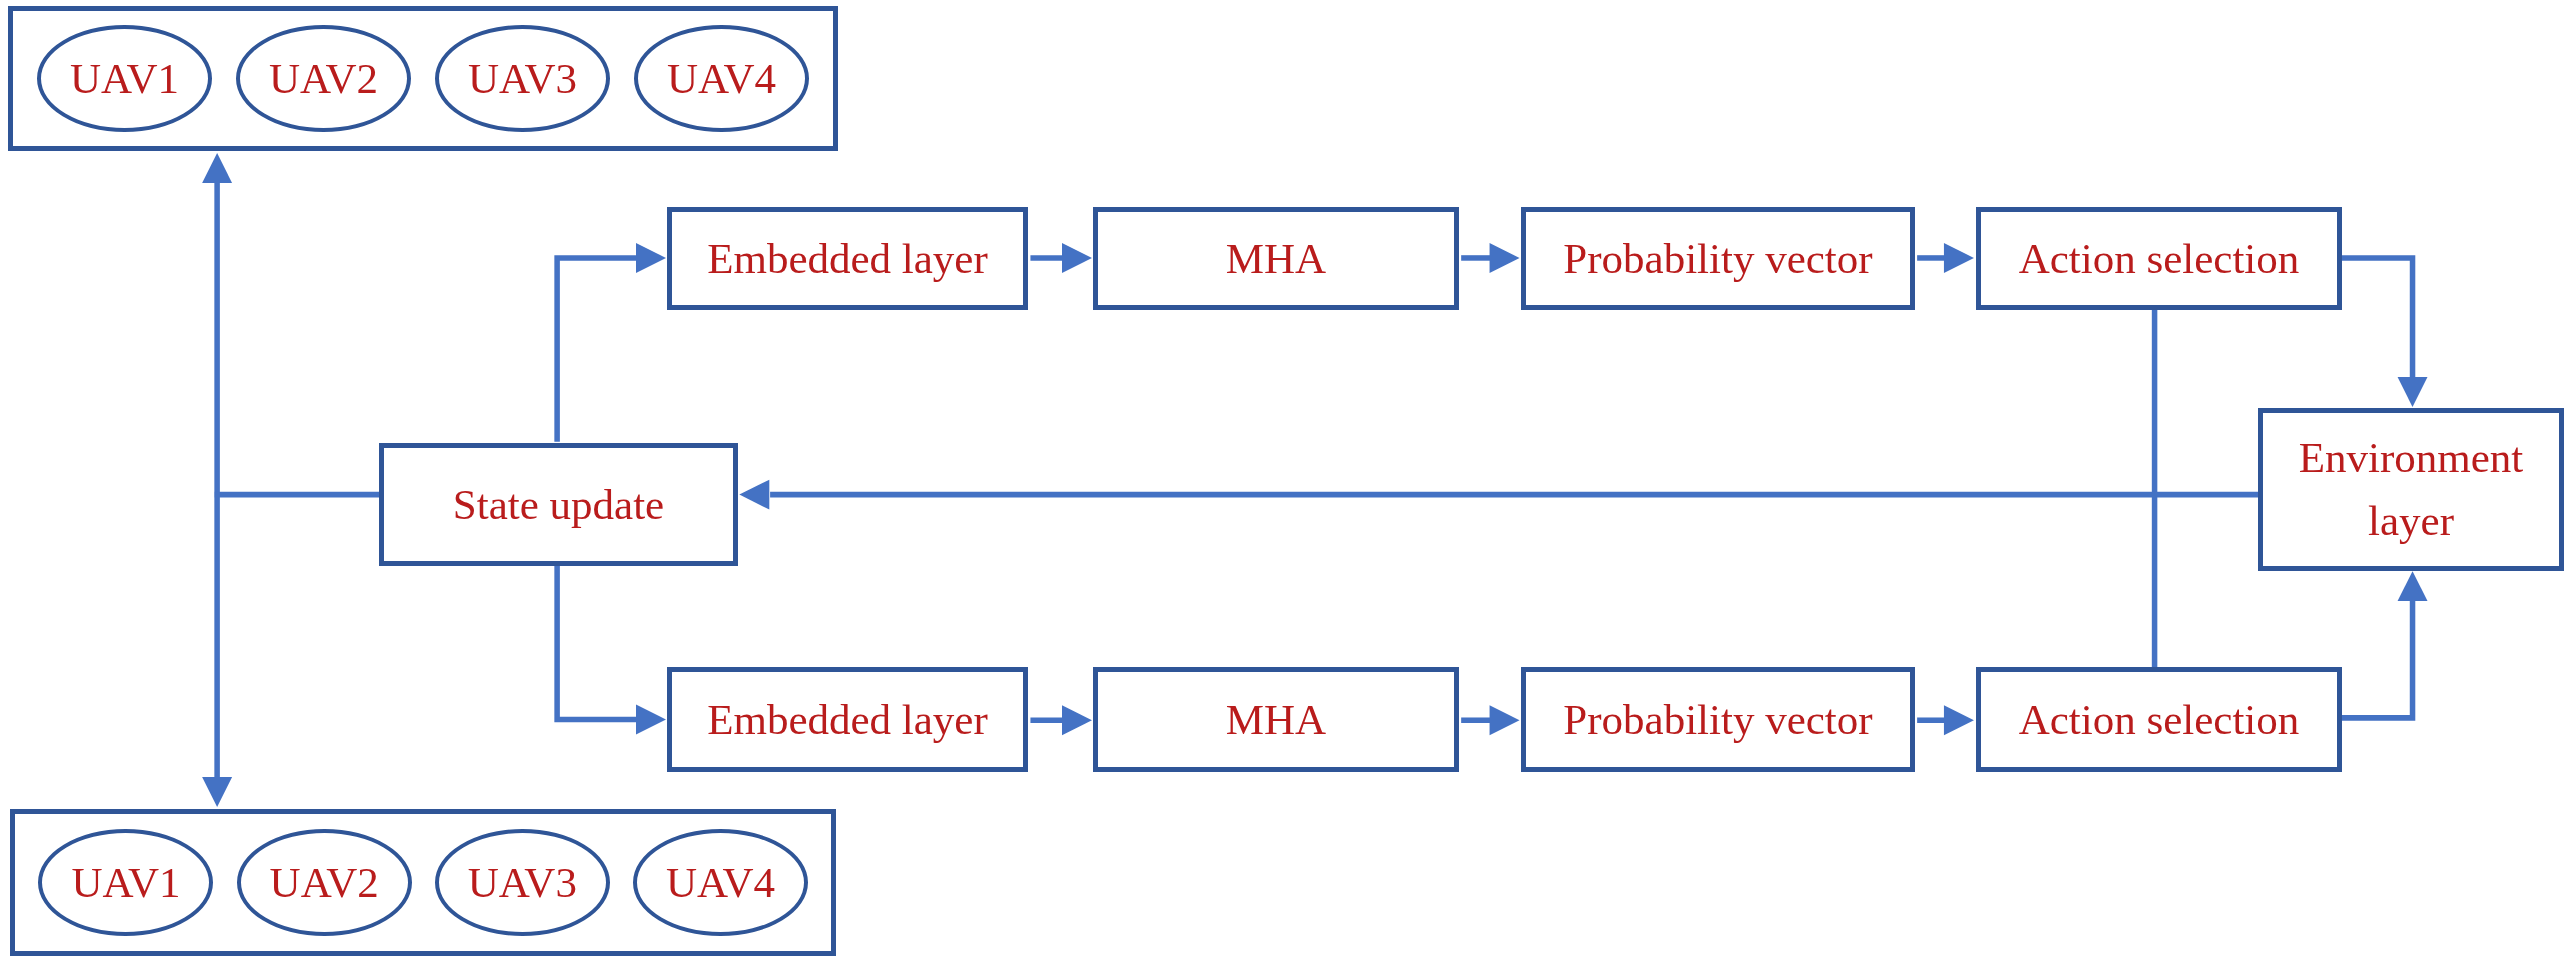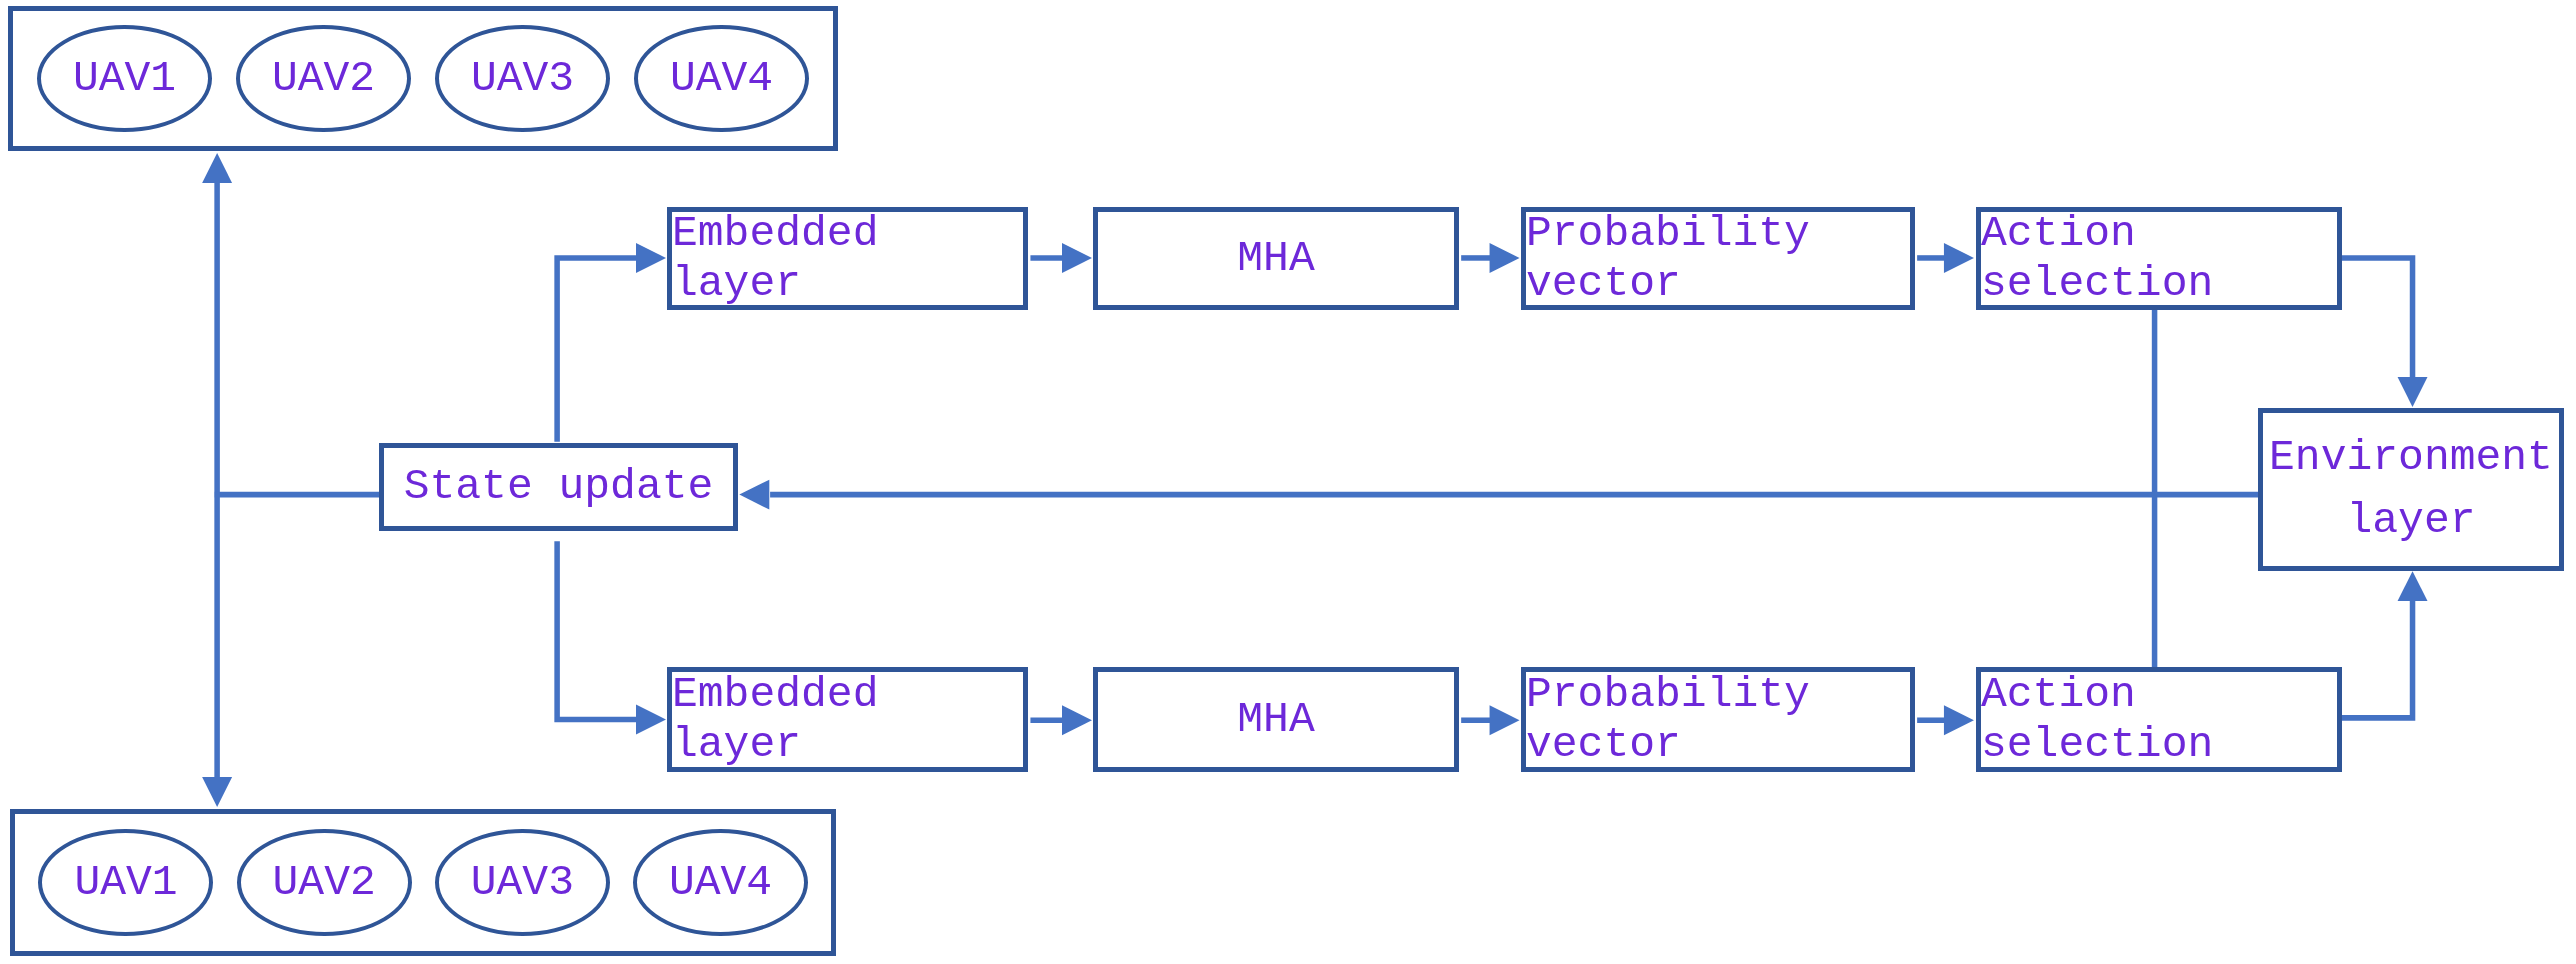--- a/index.html
+++ b/index.html
@@ -1,22 +1,22 @@
 <!DOCTYPE html>
 <html style="font-size:12.6px"><head>
 <meta charset="utf-8">
 <style>
   html,body { margin:0; padding:0; background:#ffffff; }
   .canvas {
     position:relative;
     width:2576px;
     height:964px;
     background:#ffffff;
-    font-family:Liberation Mono, monospace;
-    color:#6d28d9;
+    font-family:Liberation Serif, serif;
+    color:#b91c1c;
     overflow:hidden;
   }
   .connectors { position:absolute; left:0; top:0; width:2576px; height:964px; }
   .conn { stroke:#4472c4; stroke-width:7; fill:none; }
   .head { fill:#4472c4; stroke:none; }
   .box {
     position:absolute;
     box-sizing:border-box;
     border:5.5px solid #2f5597;
     background:#ffffff;
@@ -44,21 +44,21 @@
     border-radius:50%;
     background:#ffffff;
     display:flex;
     align-items:center;
     justify-content:center;
     font-size:43px;
   }
   
   .uav-top      { left:8px;   top:6.3px;    width:830px; height:145px; }
   .uav-bottom   { left:10.3px;   top:809px; width:826px; height:147px; }
-  .state-update { left:379px;  top:443px;  width:359px;  height:88px; }
+  .state-update { left:379px;  top:443px;  width:359px;  height:123px; }
   .emb-top      { left:667px;  top:207px;  width:361px;  height:103px; }
   .mha-top      { left:1093px; top:207px;  width:366px;  height:103px; }
   .prob-top     { left:1521px; top:207px;  width:394px;  height:103px; }
   .act-top      { left:1976px; top:207px;  width:366px;  height:103px; }
   .emb-bot      { left:667px;  top:667px;  width:361px;  height:105px; }
   .mha-bot      { left:1093px; top:667px;  width:366px;  height:105px; }
   .prob-bot     { left:1521px; top:667px;  width:394px;  height:105px; }
   .act-bot      { left:1976px; top:667px;  width:366px;  height:105px; }
   .env-update   { left:2258px; top:408px;  width:306px;  height:163px; flex-direction:column; line-height:1.45; }
 </style>

